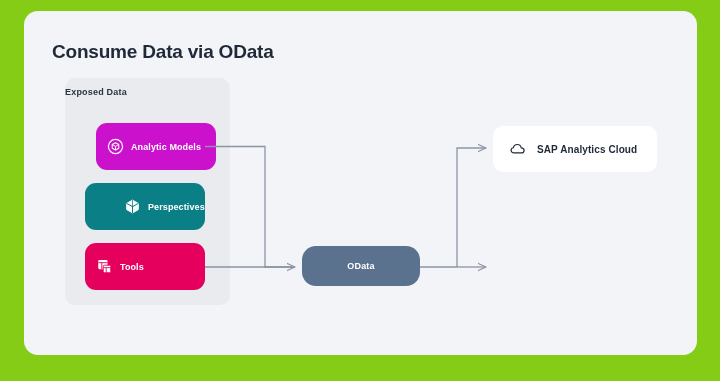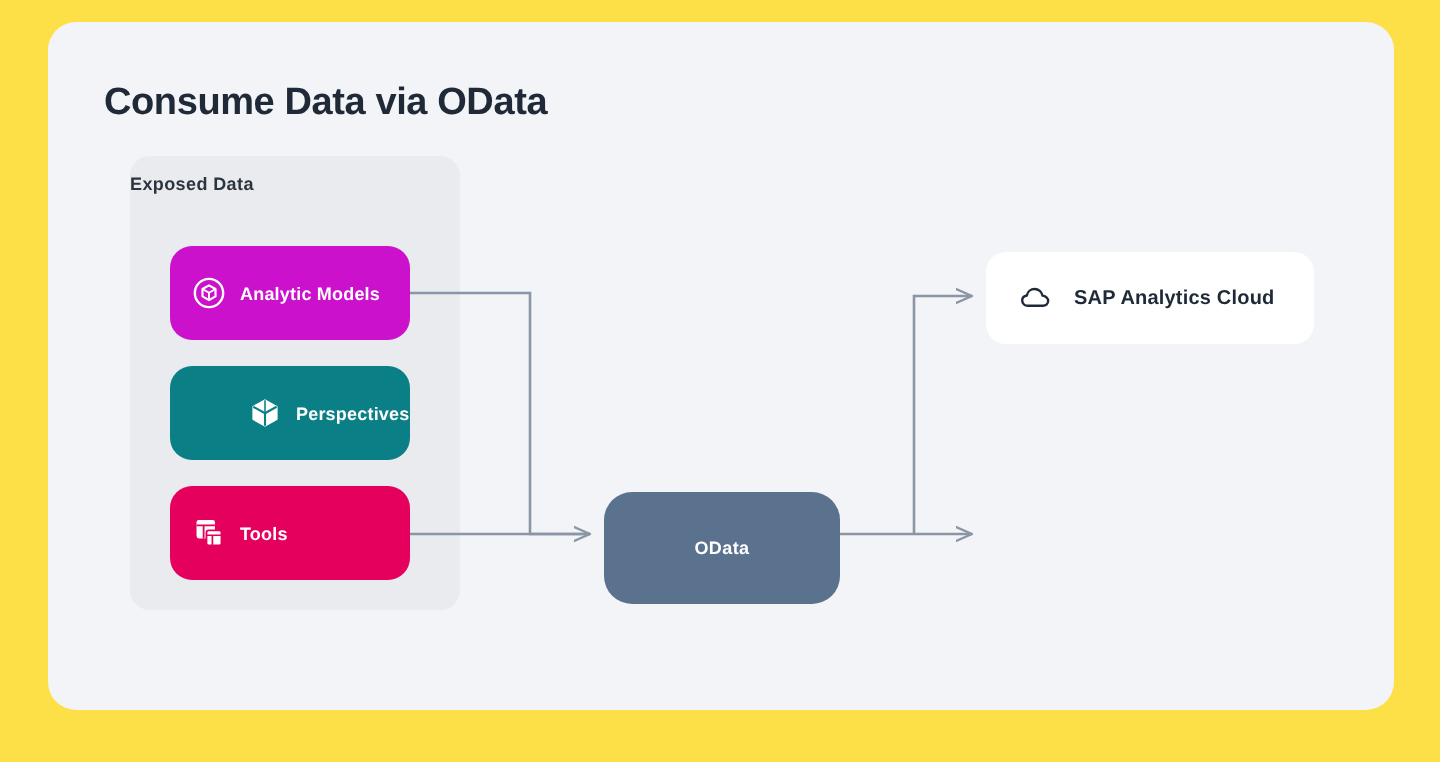--- a/index.html
+++ b/index.html
@@ -11,21 +11,21 @@
     width: 720px;
     height: 381px;
     font-family: "Liberation Sans", sans-serif;
     overflow: hidden;
   }
 
   #canvas {
     position: relative;
     width: 720px;
     height: 381px;
-    background: #fde047;
+    background: #84cc16;
   }
 
   
   #panel {
     position: absolute;
     left: 24px;
     top: 11px;
     width: 673px;
     height: 344px;
     background: #f2f4f7;
@@ -84,31 +84,31 @@
     margin-left: 7px;
     letter-spacing: 0.1px;
     white-space: nowrap;
   }
   .pill .pill-icon {
     width: 17px;
     height: 17px;
     flex: 0 0 17px;
     display: block;
   }
-  #pill-analytic-models { top: 123px; background: #cc11cc; }
+  #pill-analytic-models { top: 123px; background: #cc11cc; margin-left: 11px; }
   #pill-perspectives    { top: 183px; background: #0b7f86; padding-left: 39px; }
   #pill-views           { top: 243px; background: #e6005e; }
 
   
   #odata-node {
     position: absolute;
     left: 302px;
     top: 246px;
     width: 118px;
-    height: 56px;
+    height: 40px;
     background: #5b728e;
     border-radius: 14px;
     display: flex;
     align-items: center;
     justify-content: center;
   }
   #odata-node .node-label {
     font-size: 9px;
     font-weight: bold;
     color: #ffffff;

